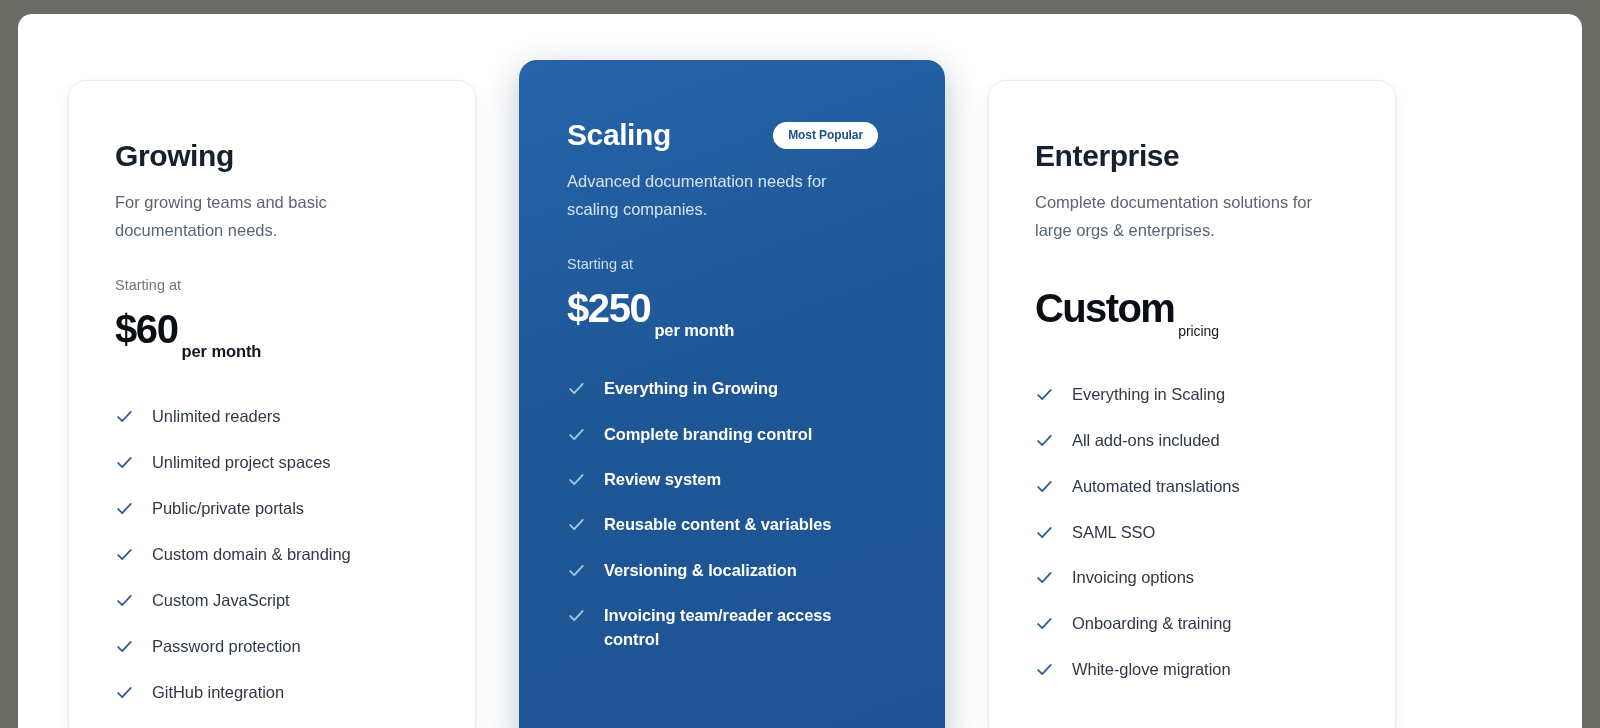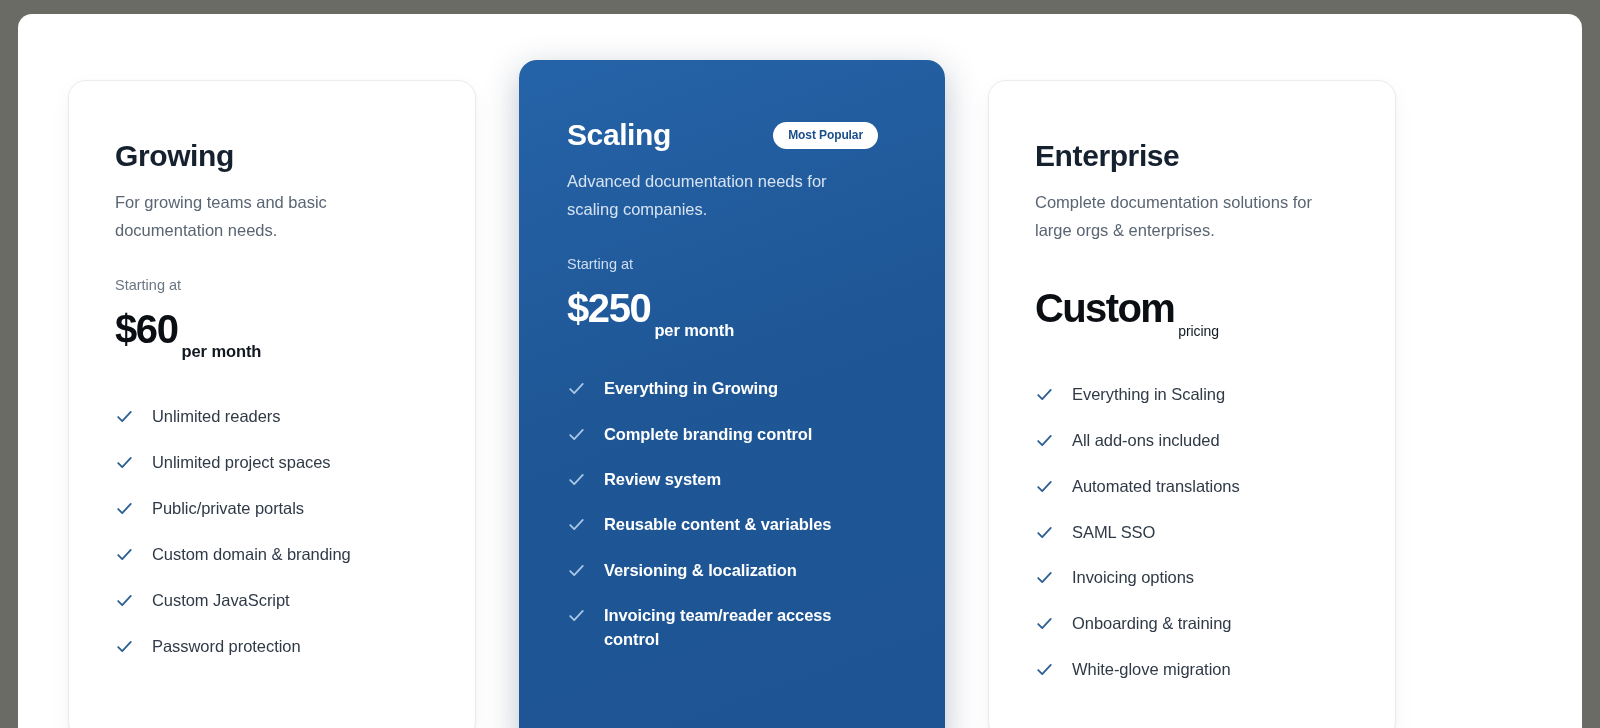--- a/index.html
+++ b/index.html
@@ -268,20 +268,28 @@
             <span class="feature-label">Custom JavaScript</span>
           </li>
           <li class="feature">
             <span class="check-icon">
                 <svg width="19" height="19" viewBox="0 0 20 20">
                   <path d="M3.4 10.6 L7.6 14.8 L16.6 5.2" fill="none" stroke="#2e5f93" stroke-width="1.9" stroke-linecap="round" stroke-linejoin="round"></path>
                 </svg>
               </span>
             <span class="feature-label">Password protection</span>
           </li>
+          <li class="feature">
+            <span class="check-icon">
+                <svg width="19" height="19" viewBox="0 0 20 20">
+                  <path d="M3.4 10.6 L7.6 14.8 L16.6 5.2" fill="none" stroke="#2e5f93" stroke-width="1.9" stroke-linecap="round" stroke-linejoin="round"></path>
+                </svg>
+              </span>
+            <span class="feature-label">GitHub integration</span>
+          </li>
         </ul>
       </div>
     </section>
 
     <section id="card-scaling" class="card featured">
       <div class="card-inner">
         <div class="head-row">
           <h2 class="plan-name">Scaling</h2>
           <span class="badge">Most Popular</span>
         </div>

